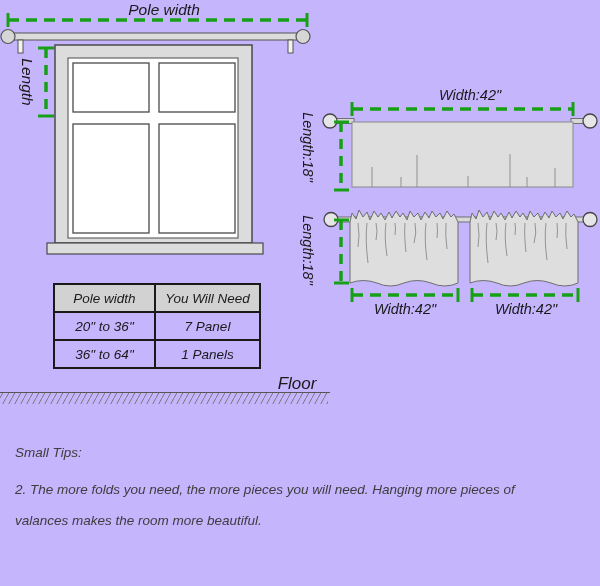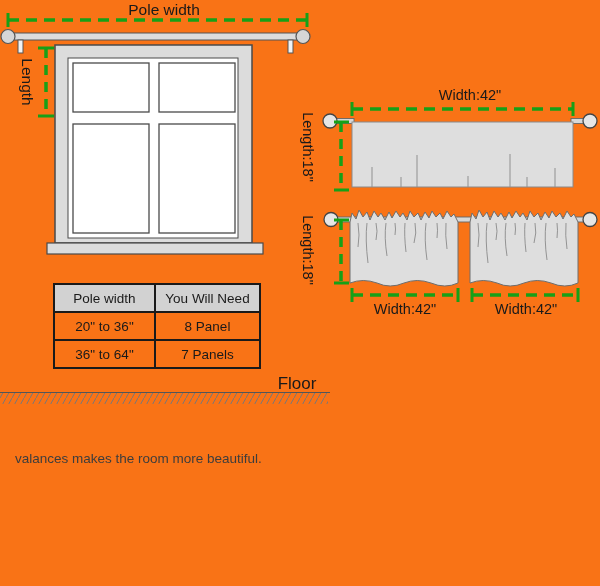--- a/index.html
+++ b/index.html
@@ -1,18 +1,18 @@
 <!DOCTYPE html>
 <html><head>
 <meta charset="utf-8">
 <style>
   html,body{margin:0;padding:0;background:#ffffff;}
   .canvas{
-    position:relative;width:600px;height:586px;background:#f97316;overflow:hidden;
-    font-family:"Liberation Sans", sans-serif;color:#1a1a1a;
+    position:relative;width:600px;height:586px;background:#c4b5fd;overflow:hidden;
+    font-family:"Liberation Sans", sans-serif;color:#1a1a1a;font-style:italic;
   }
   .abs{position:absolute;}
   svg text{font-family:"Liberation Sans", sans-serif;fill:#1a1a1a;}
   
   .panel-table{
     position:absolute;left:53px;top:283px;width:202px;height:80px;
     border-collapse:collapse;table-layout:fixed;
   }
   .panel-table th,.panel-table td{
     border:2px solid #1a1a1a;text-align:center;vertical-align:middle;
@@ -131,37 +131,39 @@
   </svg>
 
   <table class="panel-table">
     <tbody>
         <tr>
       <th class="c1">Pole width</th>
       <th class="c2">You Will Need</th>
     </tr>
     <tr>
       <td>20" to 36"</td>
-      <td>8 Panel</td>
+      <td>7 Panel</td>
     </tr>
     <tr>
       <td>36" to 64"</td>
-      <td>7 Panels</td>
+      <td>1 Panels</td>
     </tr>
   </tbody>
     </table>
 
   <svg class="abs" style="left:0;top:365px" width="340" height="45" viewBox="0 0 340 45">
     <defs>
       <pattern id="hp" patternUnits="userSpaceOnUse" width="6" height="11">
         <line x1="0" y1="11" x2="6" y2="0" stroke="#777" stroke-width="1"></line>
       </pattern>
     </defs>
     <text x="297" y="24" font-size="17" text-anchor="middle">Floor</text>
     <line x1="0" y1="27.5" x2="330" y2="27.5" stroke="#555" stroke-width="1.2"></line>
     <rect x="0" y="28" width="328" height="11" fill="url(#hp)"></rect>
   </svg>
 
   <div class="tips">
+    <p class="tips-title">Small Tips:</p>
+    <div class="tip-line">2. The more folds you need, the more pieces you will need. Hanging more pieces of</div>
     <div class="tip-line">valances makes the room more beautiful.</div>
   </div>
 
 </div>
 
 </body></html>

